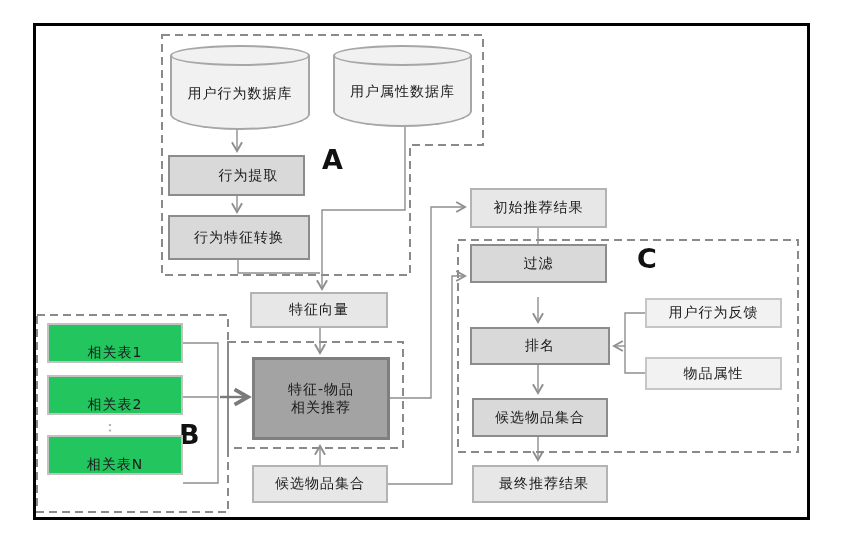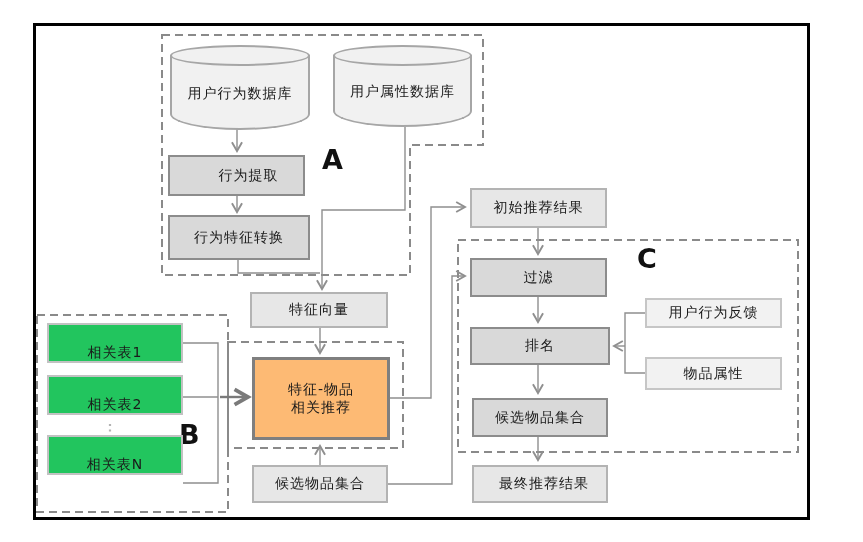--- a/index.html
+++ b/index.html
@@ -14,21 +14,21 @@
   }
   .wires{position:absolute;left:0;top:0;width:863px;height:542px;}
   .box{
     position:absolute;display:flex;align-items:center;justify-content:center;
     text-align:center;font-size:14px;line-height:1.25;letter-spacing:1px;
     background:#e7e7e7;border:2px solid #b3b3b3;color:#1a1a1a;
   }
   .box.dark{background:#d9d9d9;border-color:#8c8c8c;}
   .box.lighter{background:#22c55e;border-color:#c2c2c2;align-items:flex-end;}
   .box.faint{background:#f2f2f2;border-color:#c6c6c6;}
-  .box.heavy{background:#fdba74;border:3px solid #7f7f7f;}
+  .box.heavy{background:#a3a3a3;border:3px solid #7f7f7f;}
   .cyl{position:absolute;}
   .cyl-body{
     position:absolute;left:0;right:0;top:10px;bottom:0;background:#f1f1f1;
     border:2px solid #a6a6a6;border-top:none;
     border-radius:0 0 50% 50% / 0 0 16px 16px;
   }
   .cyl-top{
     position:absolute;left:0;right:0;top:0;height:21px;background:#f1f1f1;
     border:2px solid #a6a6a6;border-radius:50%;
   }
@@ -128,21 +128,21 @@
   <div class="box lighter" style="left:47px;top:375px;width:136px;height:40px;">
     <span>相关表2</span>
   </div>
   <div class="box lighter" style="left:47px;top:435px;width:136px;height:40px;">
     <span>相关表N</span>
   </div>
 
   <div class="box" style="left:470px;top:188px;width:137px;height:40px;">
     <span>初始推荐结果</span>
   </div>
-  <div class="box dark" style="left:470px;top:258px;width:137px;height:39px;">
+  <div class="box dark" style="left:470px;top:244px;width:137px;height:39px;">
     <span>过滤</span>
   </div>
   <div class="box dark" style="left:470px;top:327px;width:140px;height:38px;">
     <span>排名</span>
   </div>
   <div class="box dark" style="left:472px;top:398px;width:136px;height:39px;">
     <span>候选物品集合</span>
   </div>
   <div class="box" style="left:472px;top:465px;width:136px;height:38px;padding-left:8px;">
     <span>最终推荐结果</span>

